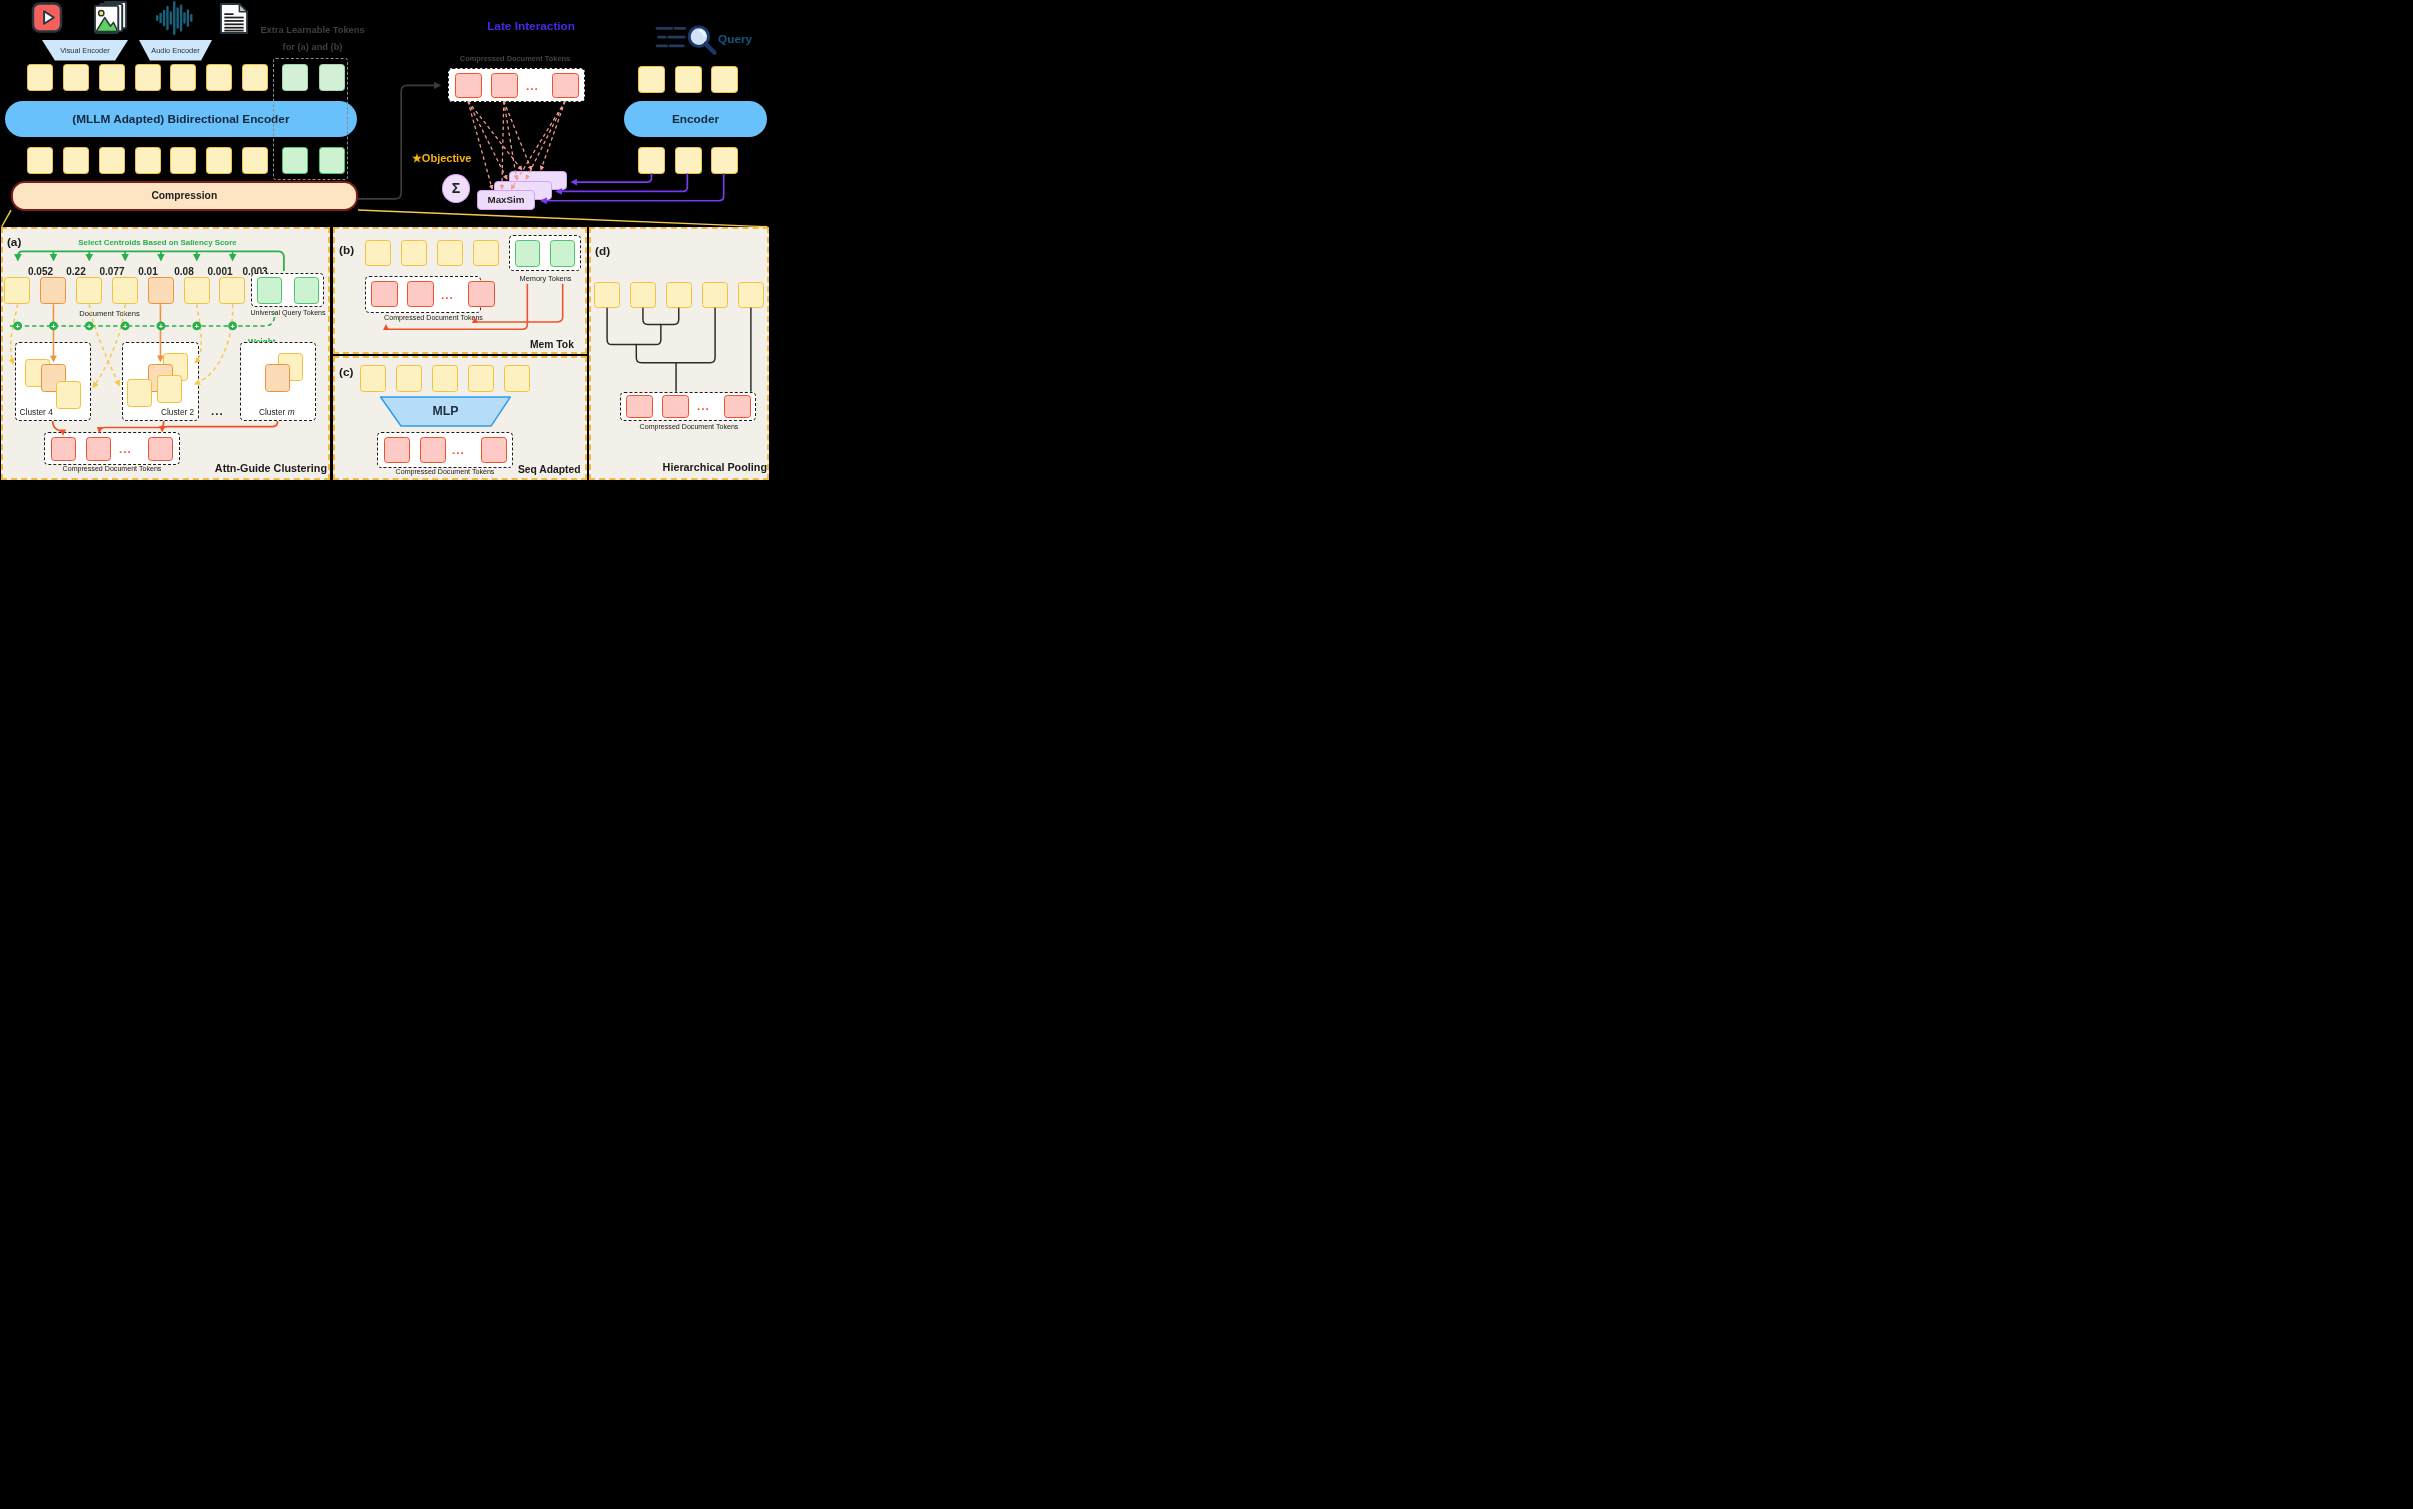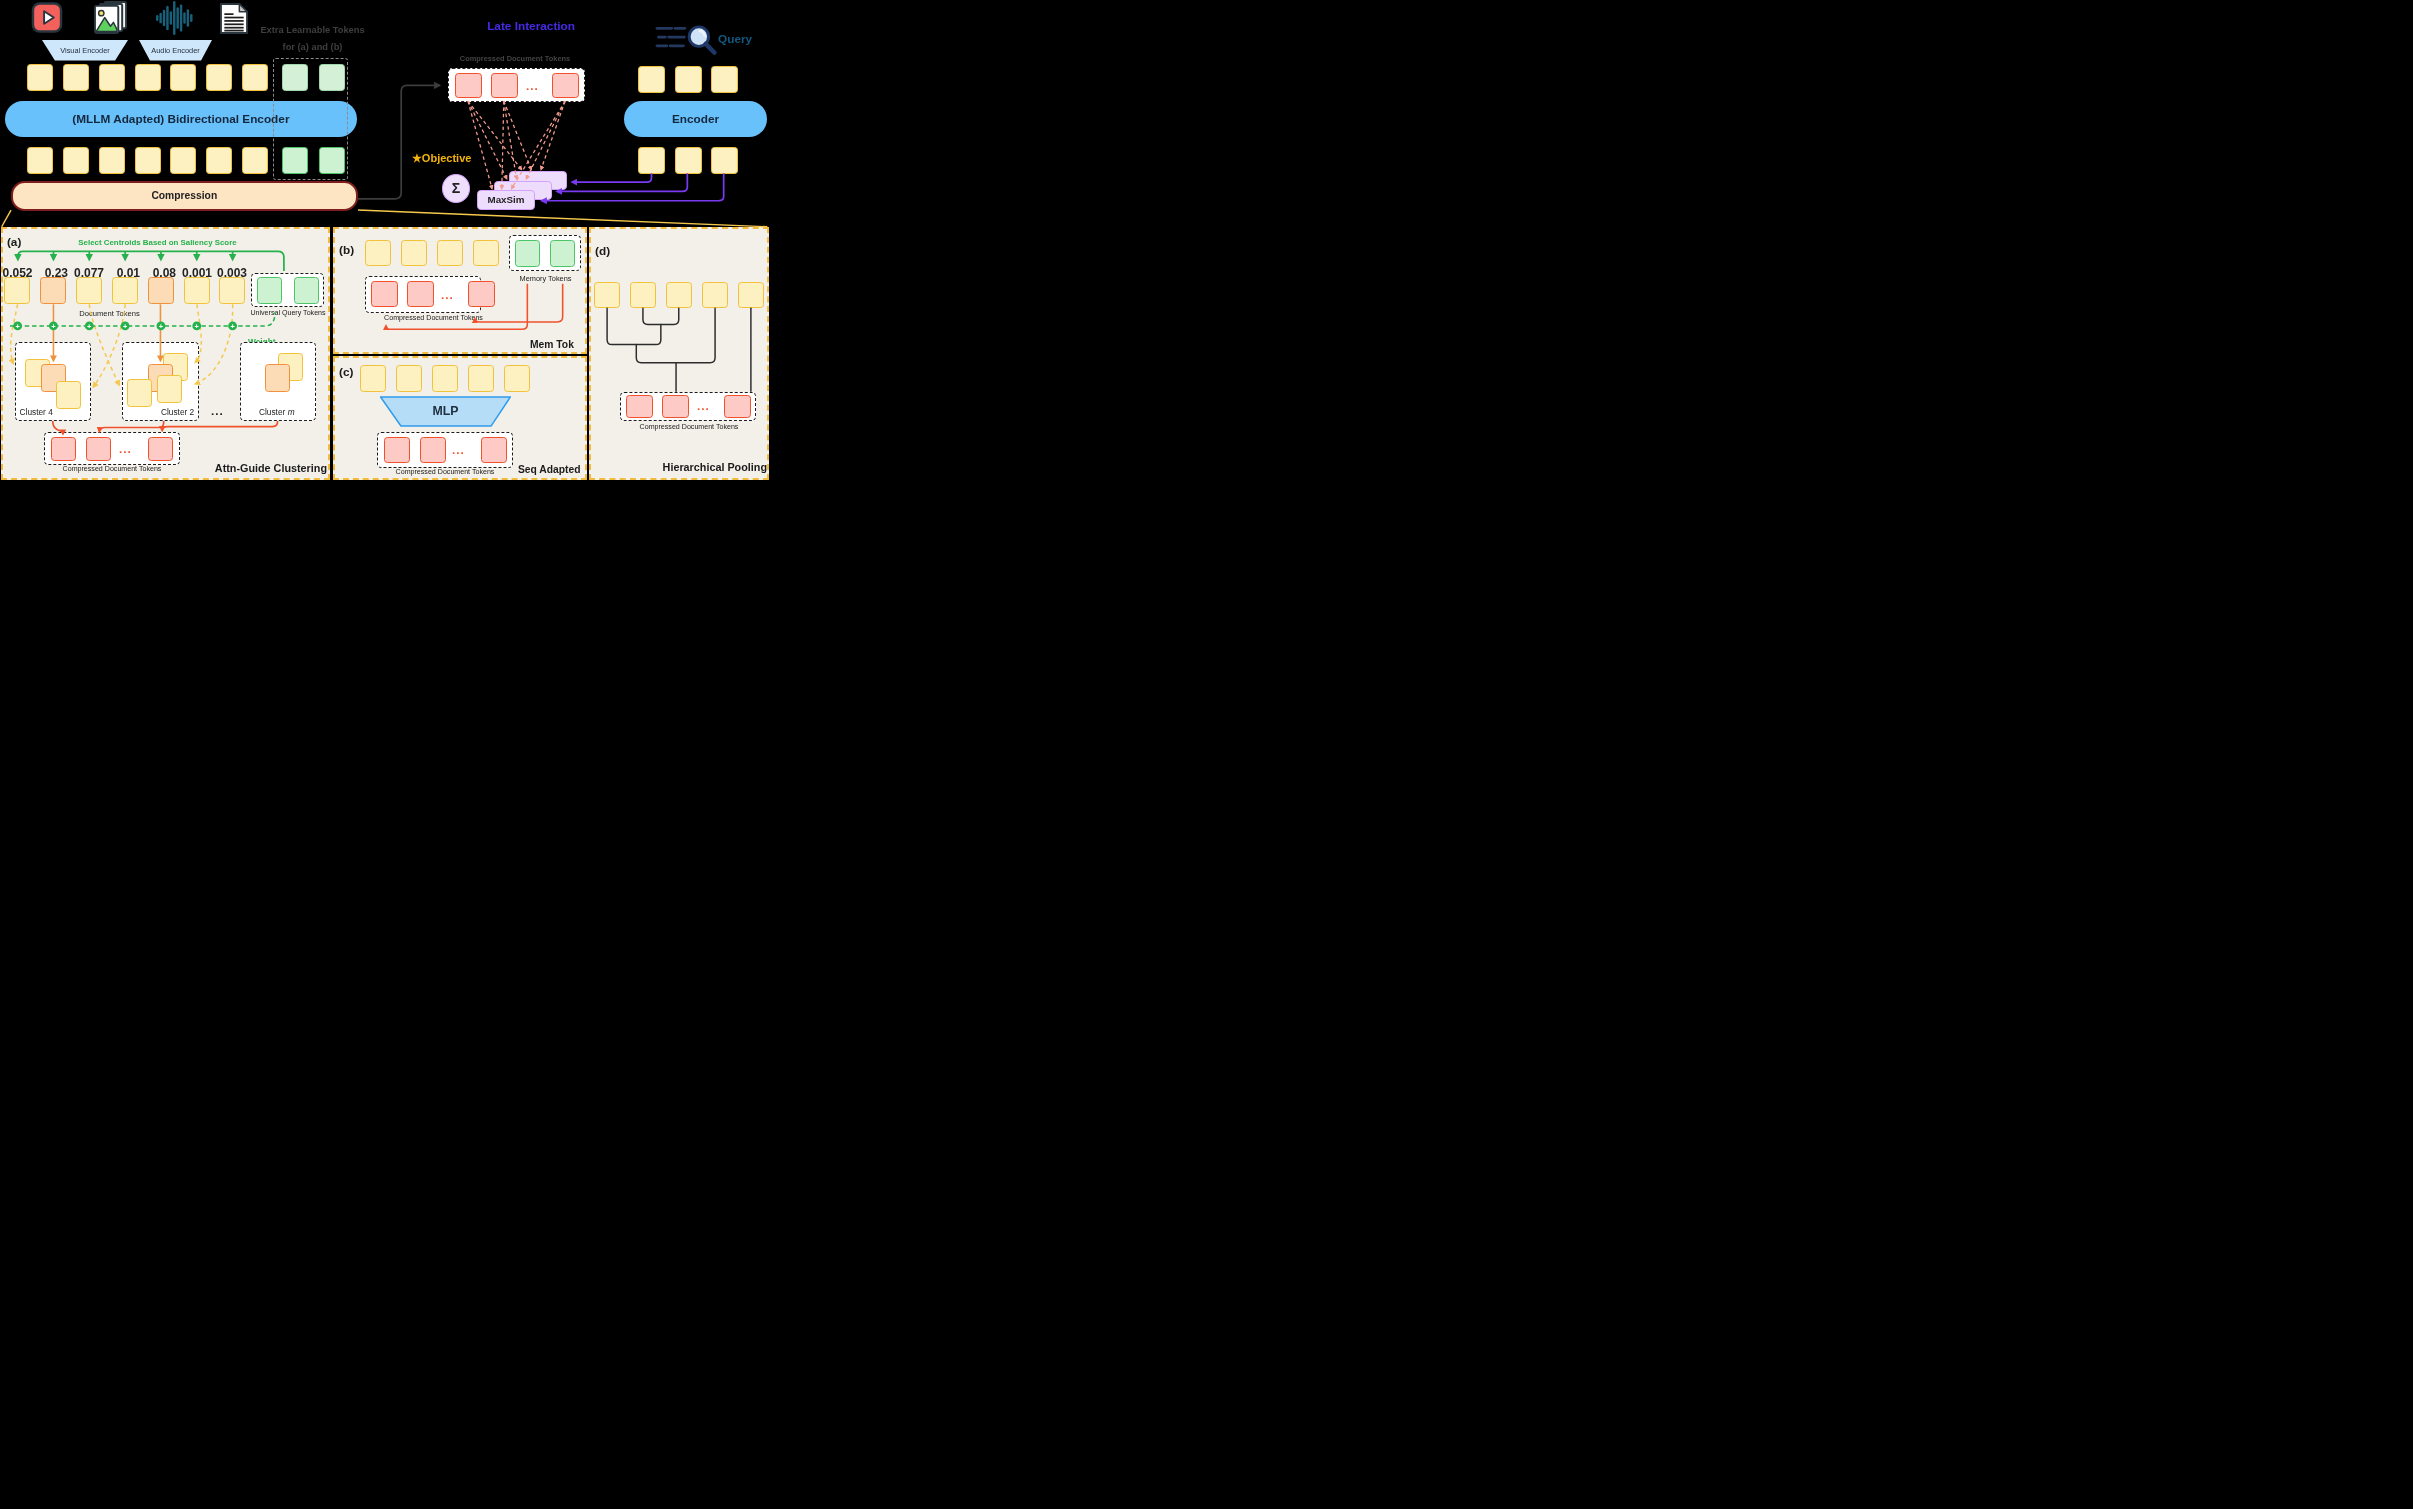--- a/index.html
+++ b/index.html
@@ -18,21 +18,21 @@
   .trap{position:absolute;background:#cfe7fa;clip-path:polygon(0 0,100% 0,85% 100%,15% 100%);
         display:flex;align-items:center;justify-content:center;color:#1c2b3a;font-size:7.4px;font-weight:500;}
   .panel{position:absolute;background:#f2f0e9;border:2.5px dashed #f3bb3b;box-sizing:border-box;}
   .dashbox{position:absolute;background:#fff;border:1.7px dashed #1c1c1c;border-radius:4.4px;box-sizing:border-box;}
   .plabel{position:absolute;color:#1b1b1b;font-size:11.8px;font-weight:700;}
   .small-label{position:absolute;color:#1b1b1b;font-size:7.1px;font-weight:500;text-align:center;}
   .method{position:absolute;color:#1b1b1b;font-weight:700;font-size:10.8px;text-align:right;}
   .dots{position:absolute;color:#f1512c;font-size:11.8px;font-weight:700;letter-spacing:1px;}
   .mx{position:absolute;background:#eedcfc;border:1.2px solid #d2a3f8;border-radius:3.9px;box-sizing:border-box;}
   #wires{position:absolute;left:0;top:0;width:770px;height:481px;z-index:10;pointer-events:none;}
-  .score{position:absolute;width:30px;text-align:right;color:#242424;font-size:12px;font-weight:600;}
+  .score{position:absolute;width:30px;text-align:center;color:#242424;font-size:10px;font-weight:600;padding-left:23px;}
   .greenlab{position:absolute;color:#25b14b;font-weight:600;}
 </style>
 </head>
 <body>
 
 <div id="stage">
 
   <div class="abs" style="left:31px;top:2px">
     <svg width="32" height="31" viewBox="0 0 66 64">
         <rect x="4" y="3" width="58" height="58" rx="14" fill="#f4605c" stroke="#2a363e" stroke-width="5"></rect>
@@ -169,21 +169,21 @@
 
   <div class="panel" style="left:1px;top:227px;width:329px;height:253px"></div>
   <div class="panel" style="left:333px;top:227px;width:254px;height:127px"></div>
   <div class="panel" style="left:333px;top:356px;width:254px;height:124px"></div>
   <div class="panel" style="left:589px;top:227px;width:180px;height:253px"></div>
 
   <div class="plabel" style="left:6.9px;top:235px">(a)</div>
   <div class="greenlab" style="left:64px;top:238px;width:187px;text-align:center;font-size:7.9px">Select Centroids Based on Saliency Score</div>
 
   <div class="score" style="left:2.5px;top:266px">0.052</div>
-  <div class="score" style="left:38px;top:266px">0.23</div>
+  <div class="score" style="left:38px;top:266px">0.22</div>
   <div class="score" style="left:74px;top:266px">0.077</div>
   <div class="score" style="left:110px;top:266px">0.01</div>
   <div class="score" style="left:146px;top:266px">0.08</div>
   <div class="score" style="left:182px;top:266px">0.001</div>
   <div class="score" style="left:217px;top:266px">0.003</div>
 
   <div class="tok y" style="left:4.4px;top:277px;height:27px"></div>
   <div class="tok o" style="left:40px;top:277px;height:27px"></div>
   <div class="tok y" style="left:76px;top:277px;height:27px"></div>
   <div class="tok y" style="left:112px;top:277px;height:27px"></div>

